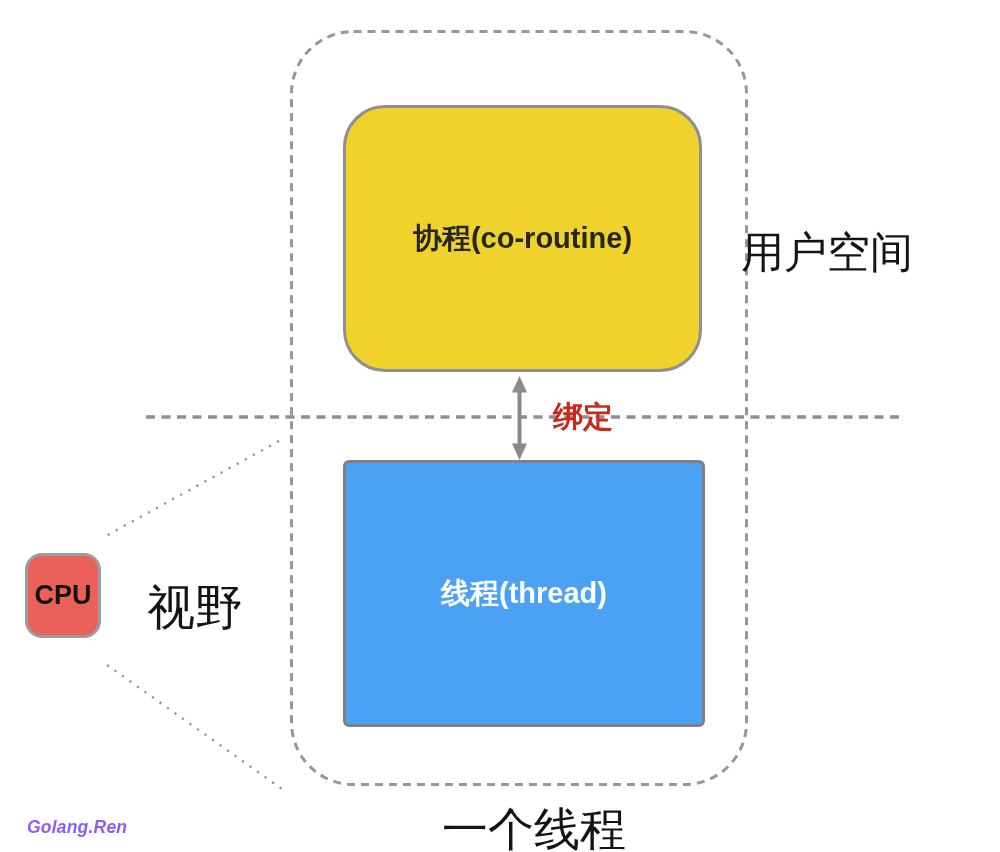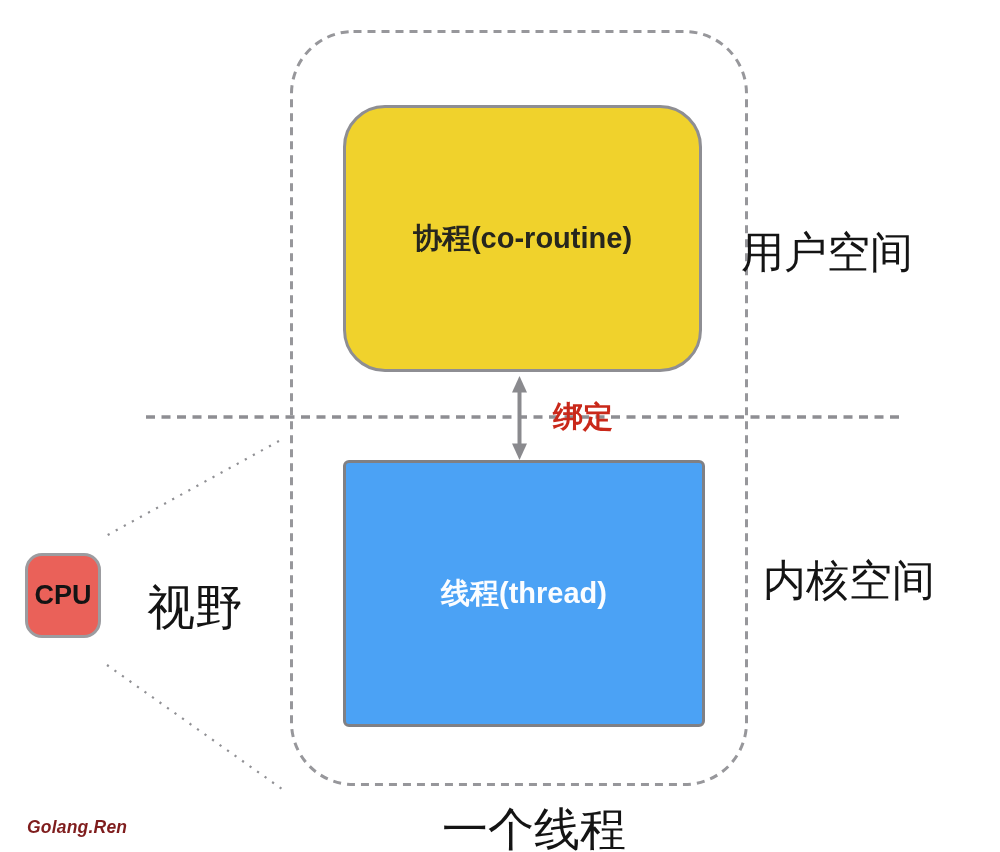--- a/index.html
+++ b/index.html
@@ -79,21 +79,21 @@
     text-align: center;
     font-size: 46px;
     font-weight: 300;
   }
 
   .watermark {
     left: 27px; top: 817px;
     font-size: 17.5px;
     font-weight: bold;
     font-style: italic;
-    color: #7f1d1d;
+    color: #8b5cf6;
     letter-spacing: 0.2px;
   }
 </style>
 </head>
 <body>
 
 <div class="canvas">
 
   <svg class="linework" viewBox="0 0 1000 852">
 
@@ -120,21 +120,20 @@
   </div>
 
   <div class="box cpu-box">
     <span>CPU</span>
   </div>
 
   <div class="label binding-label">绑定</div>
 
   <div class="label user-space-label">用户空间</div>
 
-  <div class="label kernel-space-label">内核空间</div>
 
   <div class="label vision-label">视野</div>
 
   <div class="label one-thread-label">一个线程</div>
 
   <div class="label watermark">Golang.Ren</div>
 
 </div>
 
 </body></html>

